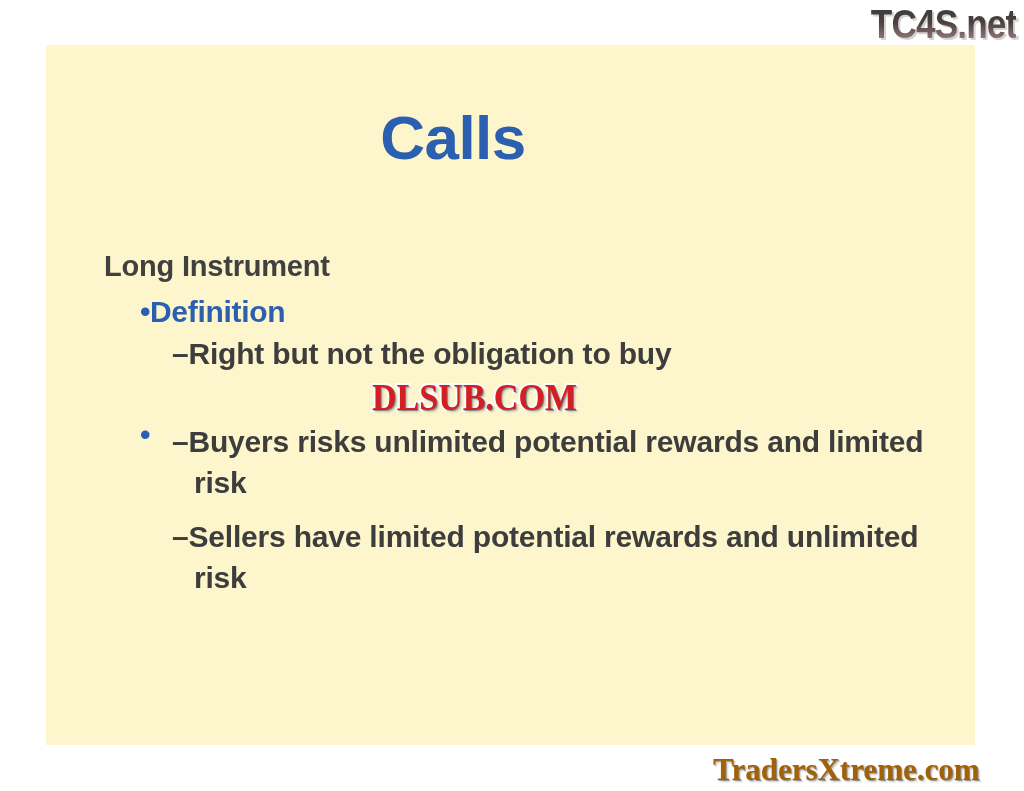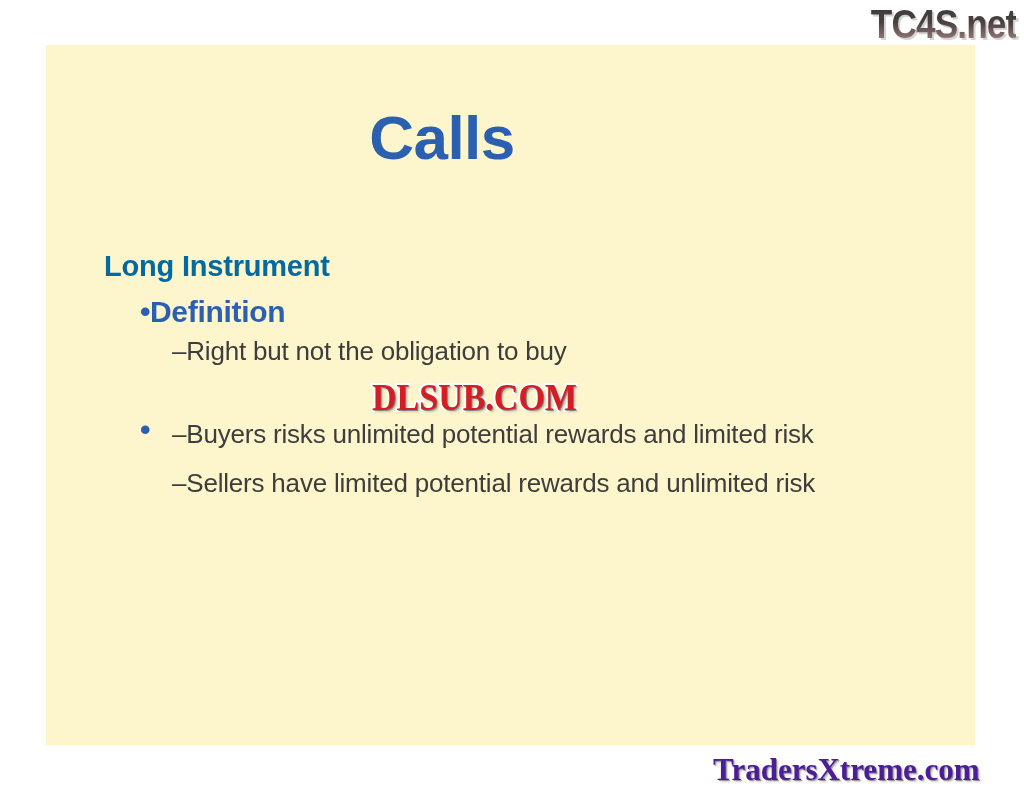--- a/index.html
+++ b/index.html
@@ -32,32 +32,33 @@
     left: 0;
     top: 62px;
     width: 792px;
     text-align: center;
     color: #2b5fb0;
     font-size: 62px;
     font-weight: bold;
     letter-spacing: -0.5px;
     line-height: 1;
     font-family: "Liberation Sans", "DejaVu Sans", sans-serif;
+    padding-left: 11px;
   }
 
   
   #slide-body {
     position: absolute;
     left: 58px;
     top: 205px;
     width: 850px;
   }
 
   .lvl1 {
-    color: #0369a1;
+    color: #404040;
     font-size: 29px;
     font-weight: bold;
     line-height: 1.15;
     margin: 0 0 12px 0;
     letter-spacing: -0.2px;
   }
 
   .lvl2 {
     color: #2b5fb0;
     font-size: 30px;
@@ -73,22 +74,22 @@
     left: 36px;
     top: 0;
     width: 10px;
     color: #2b5fb0;
     font-size: 30px;
     line-height: 1.15;
   }
 
   .lvl3 {
     color: #3d3d3d;
-    font-size: 26px;
-    font-weight: normal;
+    font-size: 30px;
+    font-weight: bold;
     line-height: 1.35;
     margin: 0 0 2px 0;
     padding-left: 90px;
     text-indent: -22px;
     letter-spacing: -0.2px;
     max-width: 780px;
   }
   .lvl3 .dash {
     color: #3d3d3d;
   }
@@ -147,21 +148,21 @@
        2px 2px 2px rgba(0,0,0,0.25);
   }
 
   #watermark-bottom {
     position: absolute;
     left: 713px;
     top: 752px;
     font-family: "Liberation Serif", "DejaVu Serif", serif;
     font-size: 31px;
     font-weight: bold;
-    color: #4c1d95;
+    color: #a16207;
     -webkit-text-stroke: 3px #ffffff;
     paint-order: stroke fill;
     text-shadow:
        1px 1px 0 rgba(0,0,0,0.30),
        2px 2px 2px rgba(0,0,0,0.20);
   }
 </style>
 </head>
 <body>
 

